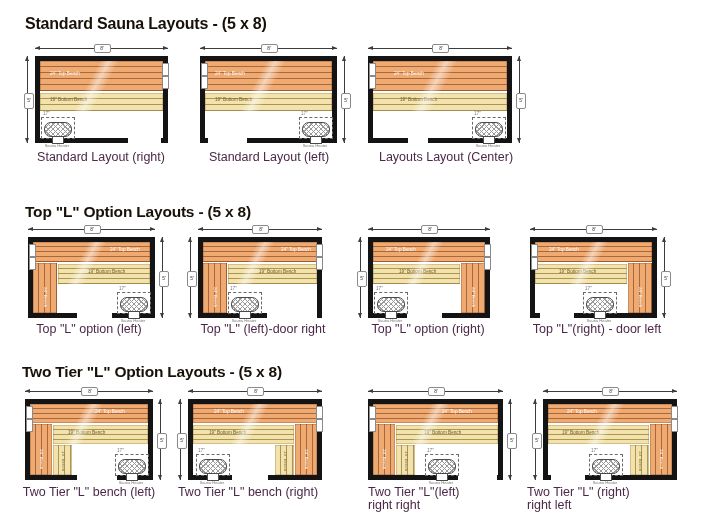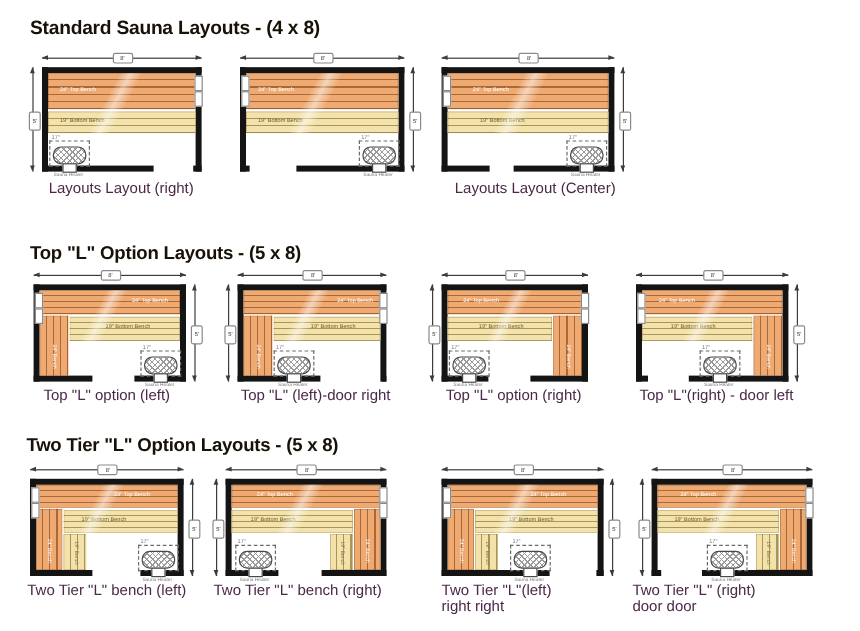--- a/index.html
+++ b/index.html
@@ -46,21 +46,21 @@
   }
   .vent{position:absolute;background:#fff;border:1px solid #4a4a4a;}
   .sheen{position:absolute;pointer-events:none;
     background:linear-gradient(118deg,rgba(255,255,255,0) 40%,rgba(255,255,255,0.5) 46%,rgba(255,255,255,0) 53%);
   }
 </style>
 </head>
 <body>
 
 <div id="stage">
-  <div class="heading" style="left:25px;top:15px;font-size:16px;">Standard Sauna Layouts - (4 x 8)</div>
+  <div class="heading" style="left:25px;top:15px;font-size:16px;">Standard Sauna Layouts - (5 x 8)</div>
   <div class="heading" style="left:25px;top:203px;font-size:15.5px;">Top "L" Option Layouts - (5 x 8)</div>
   <div class="heading" style="left:22px;top:363px;font-size:15.5px;">Two Tier "L" Option Layouts - (5 x 8)</div>
 <div class="dimline-h" style="position: absolute; left: 35px; top: 48px; width: 133px; height: 1px; background: rgb(60, 60, 60);"></div>
     <div class="arr" style="position: absolute; left: 35px; top: 46px; border-top: 2.5px solid transparent; border-bottom: 2.5px solid transparent; border-right: 5px solid rgb(60, 60, 60);"></div>
     <div class="arr" style="position: absolute; left: 163px; top: 46px; border-top: 2.5px solid transparent; border-bottom: 2.5px solid transparent; border-left: 5px solid rgb(60, 60, 60);"></div>
     <div class="dimbox" style="left: 93.5px; top: 44px; width: 15px; height: 7px;">
       <span>8'</span>
     </div>
     <div class="dimline-v" style="position: absolute; left: 27px; top: 56px; width: 1px; height: 87px; background: rgb(60, 60, 60);"></div>
     <div class="arr" style="position: absolute; left: 25px; top: 56px; border-left: 2.5px solid transparent; border-right: 2.5px solid transparent; border-bottom: 5px solid rgb(60, 60, 60);"></div>
@@ -78,21 +78,21 @@
     <div class="tiny" style="left: 49.84px; top: 72px; color: rgb(255, 255, 255);">24" Top Bench</div>
     <div class="tiny" style="left: 49.84px; top: 98px; color: rgb(110, 92, 46);">19" Bottom Bench</div>
     <div class="sheen" style="left: 40px; top: 61px; width: 123px; height: 50px;"></div>
     <div class="heater-clear" style="left: 41px; top: 117px; width: 32px; height: 20px;"></div>
     <div class="tiny" style="left: 43px; top: 112px; color: rgb(119, 119, 119);">17"</div>
     <div class="heater" style="left: 44px; top: 122px; width: 26px; height: 13px;"></div>
     <div class="vent" style="left: 52px; top: 136px; width: 10px; height: 6px;"></div>
     <div class="tinyc" style="left: 27px; top: 144px; width: 60px;">Sauna Heater</div>
     <div class="depthbox" style="left: 162px; top: 63px; width: 5px; height: 11px;"></div>
     <div class="depthbox" style="left: 162px; top: 76px; width: 5px; height: 11px;"></div>
-    <div class="caption" style="left: 101px; top: 150px; color: rgb(75, 40, 72); transform: translateX(-50%);">Layouts Layout (right)</div>
+    <div class="caption" style="left: 101px; top: 150px; color: rgb(75, 40, 72); transform: translateX(-50%);">Standard Layout (right)</div>
     <div class="dimline-h" style="position: absolute; left: 200px; top: 48px; width: 137px; height: 1px; background: rgb(60, 60, 60);"></div>
     <div class="arr" style="position: absolute; left: 200px; top: 46px; border-top: 2.5px solid transparent; border-bottom: 2.5px solid transparent; border-right: 5px solid rgb(60, 60, 60);"></div>
     <div class="arr" style="position: absolute; left: 332px; top: 46px; border-top: 2.5px solid transparent; border-bottom: 2.5px solid transparent; border-left: 5px solid rgb(60, 60, 60);"></div>
     <div class="dimbox" style="left: 260.5px; top: 44px; width: 15px; height: 7px;">
       <span>8'</span>
     </div>
     <div class="dimline-v" style="position: absolute; left: 344px; top: 56px; width: 1px; height: 87px; background: rgb(60, 60, 60);"></div>
     <div class="arr" style="position: absolute; left: 342px; top: 56px; border-left: 2.5px solid transparent; border-right: 2.5px solid transparent; border-bottom: 5px solid rgb(60, 60, 60);"></div>
     <div class="arr" style="position: absolute; left: 342px; top: 138px; border-left: 2.5px solid transparent; border-right: 2.5px solid transparent; border-top: 5px solid rgb(60, 60, 60);"></div>
     <div class="dimbox" style="left: 340.5px; top: 92.5px; width: 8px; height: 14px;">
@@ -108,20 +108,21 @@
     <div class="tiny" style="left: 215.16px; top: 72px; color: rgb(255, 255, 255);">24" Top Bench</div>
     <div class="tiny" style="left: 215.16px; top: 98px; color: rgb(110, 92, 46);">19" Bottom Bench</div>
     <div class="sheen" style="left: 205px; top: 61px; width: 127px; height: 50px;"></div>
     <div class="heater-clear" style="left: 299px; top: 117px; width: 32px; height: 20px;"></div>
     <div class="tiny" style="left: 301px; top: 112px; color: rgb(119, 119, 119);">17"</div>
     <div class="heater" style="left: 302px; top: 122px; width: 26px; height: 13px;"></div>
     <div class="vent" style="left: 310px; top: 136px; width: 10px; height: 6px;"></div>
     <div class="tinyc" style="left: 285px; top: 144px; width: 60px;">Sauna Heater</div>
     <div class="depthbox" style="left: 200.5px; top: 63px; width: 5px; height: 11px;"></div>
     <div class="depthbox" style="left: 200.5px; top: 76px; width: 5px; height: 11px;"></div>
+    <div class="caption" style="left: 269px; top: 150px; color: rgb(75, 40, 72); transform: translateX(-50%);">Standard Layout (left)</div>
     <div class="dimline-h" style="position: absolute; left: 368px; top: 48px; width: 144px; height: 1px; background: rgb(60, 60, 60);"></div>
     <div class="arr" style="position: absolute; left: 368px; top: 46px; border-top: 2.5px solid transparent; border-bottom: 2.5px solid transparent; border-right: 5px solid rgb(60, 60, 60);"></div>
     <div class="arr" style="position: absolute; left: 507px; top: 46px; border-top: 2.5px solid transparent; border-bottom: 2.5px solid transparent; border-left: 5px solid rgb(60, 60, 60);"></div>
     <div class="dimbox" style="left: 432px; top: 44px; width: 15px; height: 7px;">
       <span>8'</span>
     </div>
     <div class="dimline-v" style="position: absolute; left: 519px; top: 56px; width: 1px; height: 87px; background: rgb(60, 60, 60);"></div>
     <div class="arr" style="position: absolute; left: 517px; top: 56px; border-left: 2.5px solid transparent; border-right: 2.5px solid transparent; border-bottom: 5px solid rgb(60, 60, 60);"></div>
     <div class="arr" style="position: absolute; left: 517px; top: 138px; border-left: 2.5px solid transparent; border-right: 2.5px solid transparent; border-top: 5px solid rgb(60, 60, 60);"></div>
     <div class="dimbox" style="left: 515.5px; top: 92.5px; width: 8px; height: 14px;">
@@ -403,14 +404,14 @@
     <div class="tiny" style="left: 562.14px; top: 430.5px; color: rgb(110, 92, 46);">19" Bottom Bench</div>
     <div class="sheen" style="left: 548px; top: 404px; width: 124px; height: 40px;"></div>
     <div class="heater-clear" style="left: 589.04px; top: 454px; width: 32px; height: 20px;"></div>
     <div class="tiny" style="left: 591.04px; top: 449px; color: rgb(119, 119, 119);">17"</div>
     <div class="heater" style="left: 592.04px; top: 459px; width: 26px; height: 13px;"></div>
     <div class="vent" style="left: 600.04px; top: 473px; width: 10px; height: 6px;"></div>
     <div class="tinyc" style="left: 575.04px; top: 481px; width: 60px;">Sauna Heater</div>
     <div class="depthbox" style="left: 671px; top: 406px; width: 5px; height: 11px;"></div>
     <div class="depthbox" style="left: 671px; top: 419px; width: 5px; height: 11px;"></div>
     <div class="caption" style="left: 527px; top: 485px; color: rgb(75, 40, 72);">Two Tier "L" (right)</div>
-    <div class="caption" style="left: 527px; top: 498px; color: rgb(75, 40, 72);">door door</div>
+    <div class="caption" style="left: 527px; top: 498px; color: rgb(75, 40, 72);">right left</div>
   </div>
 
 </body></html>

